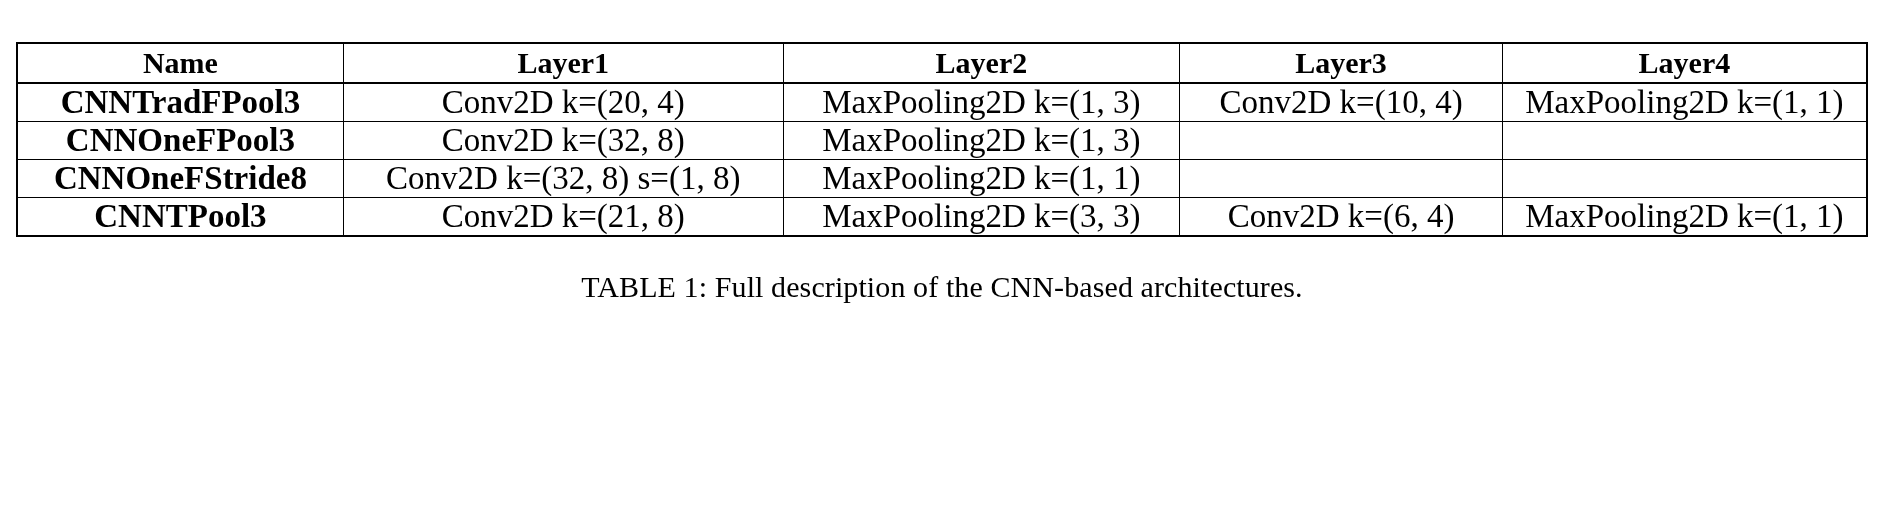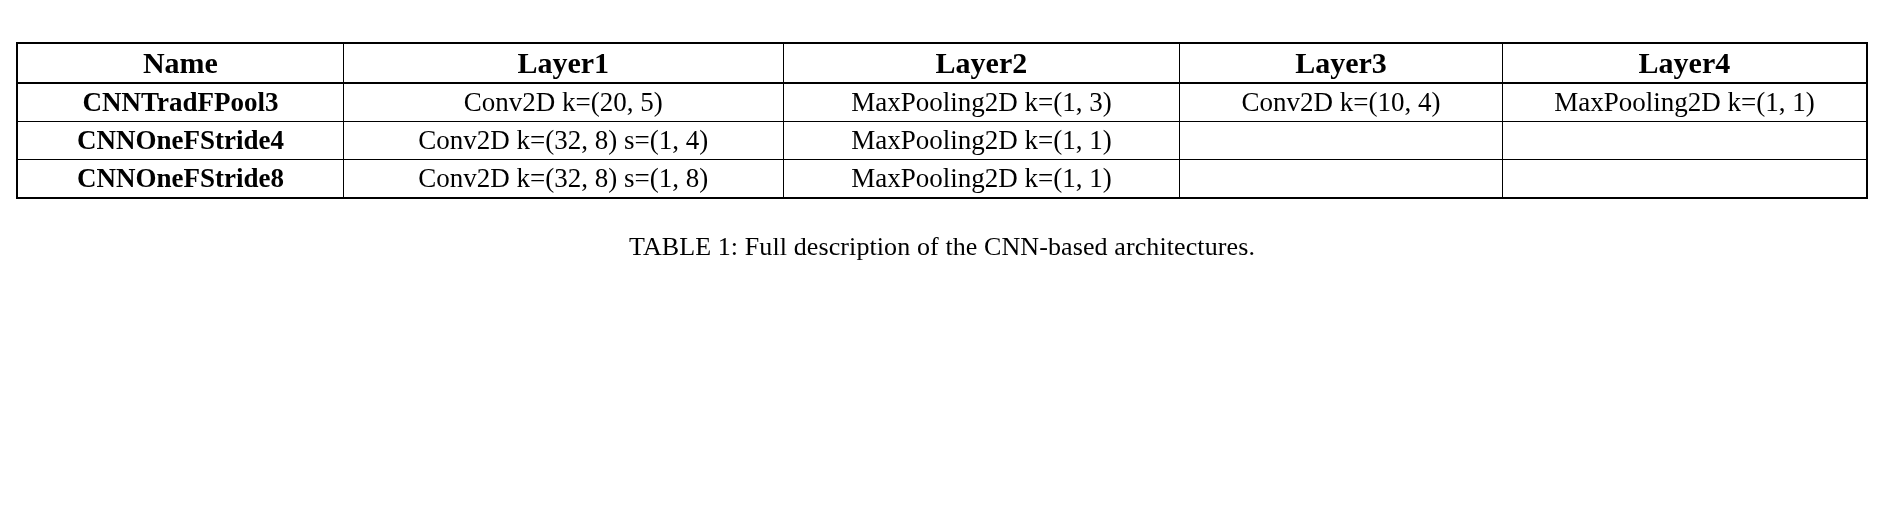--- a/index.html
+++ b/index.html
@@ -37,40 +37,40 @@
   table.arch-table col.c-l4     { width: 296px; }
 
   table.arch-table th,
   table.arch-table td {
     border: 1.5px solid #000000;
     text-align: center;
     vertical-align: middle;
     padding: 0;
     height: 37px;
     line-height: 37px;
-    font-size: 27px;
+    font-size: 33px;
     white-space: nowrap;
     overflow: hidden;
   }
   table.arch-table thead th {
     font-weight: bold;
     font-size: 30px;
     height: 38px;
     line-height: 38px;
     border-bottom: 2px solid #000000;
   }
   table.arch-table tbody td.name-cell {
     font-weight: bold;
   }
   table.arch-table tbody tr:last-child td {
     border-bottom: 2px solid #000000;
   }
   .caption {
     text-align: center;
-    font-size: 26px;
+    font-size: 30px;
     margin-top: 33px;
     letter-spacing: 0.1px;
   }
 </style>
 </head>
 <body>
 
 <div class="page">
 
   <table class="arch-table">
@@ -86,37 +86,44 @@
         <th>Name</th>
         <th>Layer1</th>
         <th>Layer2</th>
         <th>Layer3</th>
         <th>Layer4</th>
       </tr>
     </thead>
     <tbody>
       <tr>
         <td class="name-cell">CNNTradFPool3</td>
-        <td>Conv2D k=(20, 5)</td>
+        <td>Conv2D k=(20, 4)</td>
         <td>MaxPooling2D k=(1, 3)</td>
         <td>Conv2D k=(10, 4)</td>
         <td>MaxPooling2D k=(1, 1)</td>
       </tr>
       <tr>
-        <td class="name-cell">CNNOneFStride4</td>
-        <td>Conv2D k=(32, 8) s=(1, 4)</td>
-        <td>MaxPooling2D k=(1, 1)</td>
+        <td class="name-cell">CNNOneFPool3</td>
+        <td>Conv2D k=(32, 8)</td>
+        <td>MaxPooling2D k=(1, 3)</td>
         <td></td>
         <td></td>
       </tr>
       <tr>
         <td class="name-cell">CNNOneFStride8</td>
         <td>Conv2D k=(32, 8) s=(1, 8)</td>
         <td>MaxPooling2D k=(1, 1)</td>
         <td></td>
         <td></td>
       </tr>
+      <tr>
+        <td class="name-cell">CNNTPool3</td>
+        <td>Conv2D k=(21, 8)</td>
+        <td>MaxPooling2D k=(3, 3)</td>
+        <td>Conv2D k=(6, 4)</td>
+        <td>MaxPooling2D k=(1, 1)</td>
+      </tr>
     </tbody>
   </table>
 
   <div class="caption">TABLE 1: Full description of the CNN-based architectures.</div>
 
 </div>
 
 </body></html>

